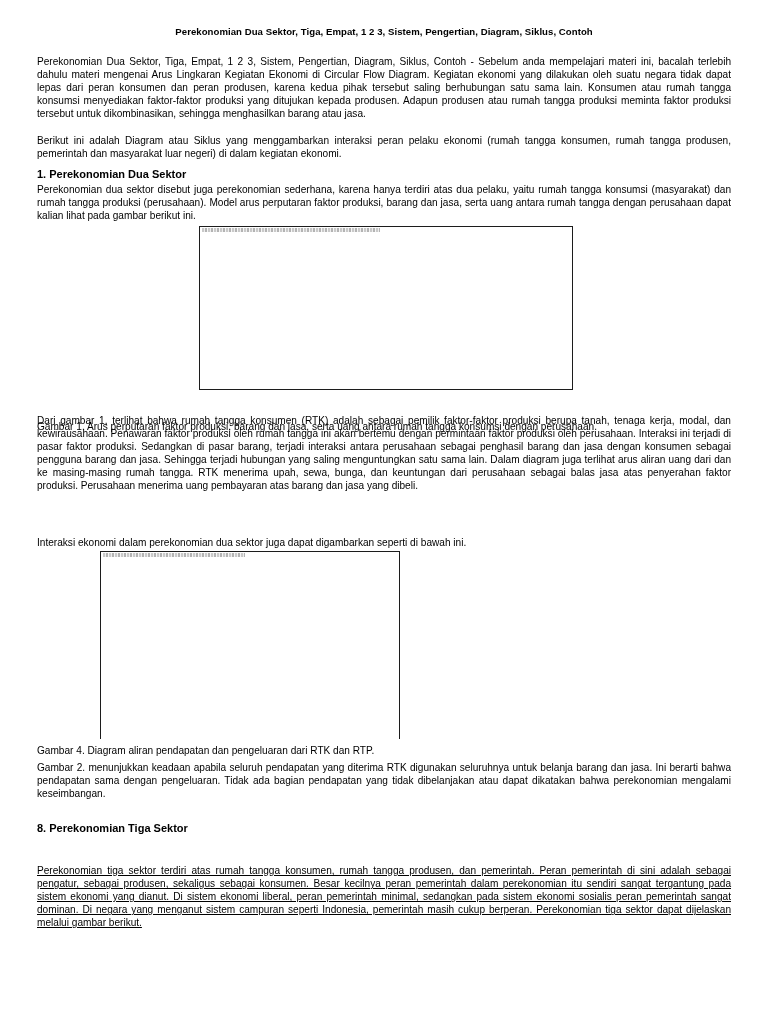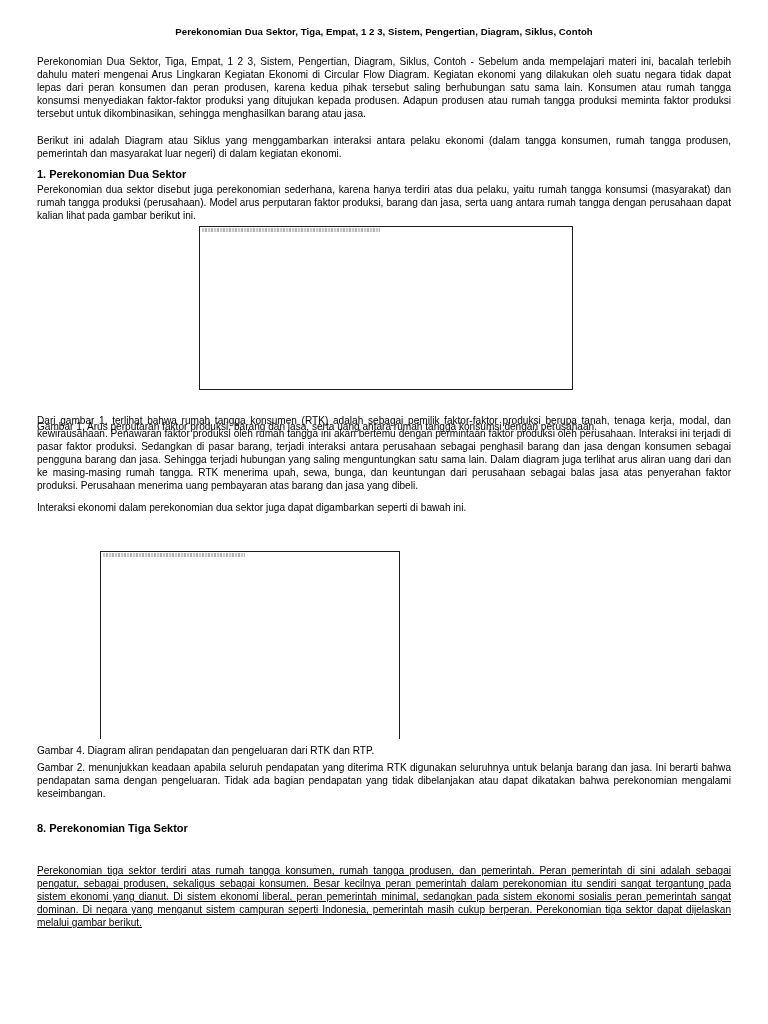--- a/index.html
+++ b/index.html
@@ -107,21 +107,21 @@
   }
   #figure-1-desc {
     position: absolute;
     left: 0;
     top: 414px;
     width: 694px;
   }
   #interaksi-line {
     position: absolute;
     left: 0;
-    top: 501px;
+    top: 536px;
     width: 694px;
   }
   
   #figure-2-frame {
     position: absolute;
     left: 63px;
     top: 551px;
     width: 300px;
     height: 188px;
     border-left: 1.4px solid #1c1c1c;
@@ -162,21 +162,21 @@
 
 <div class="page">
 
   <div class="doc-title">Perekonomian Dua Sektor, Tiga, Empat, 1 2 3, Sistem, Pengertian, Diagram, Siklus, Contoh</div>
 
   <div id="intro-para">
     <p class="body-text">Perekonomian Dua Sektor, Tiga, Empat, 1 2 3, Sistem, Pengertian, Diagram, Siklus, Contoh - Sebelum anda mempelajari materi ini, bacalah terlebih dahulu materi mengenai Arus Lingkaran Kegiatan Ekonomi di Circular Flow Diagram. Kegiatan ekonomi yang dilakukan oleh suatu negara tidak dapat lepas dari peran konsumen dan peran produsen, karena kedua pihak tersebut saling berhubungan satu sama lain. Konsumen atau rumah tangga konsumsi menyediakan faktor-faktor produksi yang ditujukan kepada produsen. Adapun produsen atau rumah tangga produksi meminta faktor produksi tersebut untuk dikombinasikan, sehingga menghasilkan barang atau jasa.</p>
   </div>
 
   <div id="intro-extra">
-    <p class="body-text">Berikut ini adalah Diagram atau Siklus yang menggambarkan interaksi antara pelaku ekonomi (dalam tangga konsumen, rumah tangga produsen, pemerintah dan masyarakat luar negeri) di dalam kegiatan ekonomi.</p>
+    <p class="body-text">Berikut ini adalah Diagram atau Siklus yang menggambarkan interaksi peran pelaku ekonomi (rumah tangga konsumen, rumah tangga produsen, pemerintah dan masyarakat luar negeri) di dalam kegiatan ekonomi.</p>
   </div>
 
   <div id="heading-two-sector">
     <p class="sec-head">1. Perekonomian Dua Sektor</p>
   </div>
 
   <div id="two-sector-para">
     <p class="body-text">Perekonomian dua sektor disebut juga perekonomian sederhana, karena hanya terdiri atas dua pelaku, yaitu rumah tangga konsumsi (masyarakat) dan rumah tangga produksi (perusahaan). Model arus perputaran faktor produksi, barang dan jasa, serta uang antara rumah tangga dengan perusahaan dapat kalian lihat pada gambar berikut ini.</p>
   </div>
 

